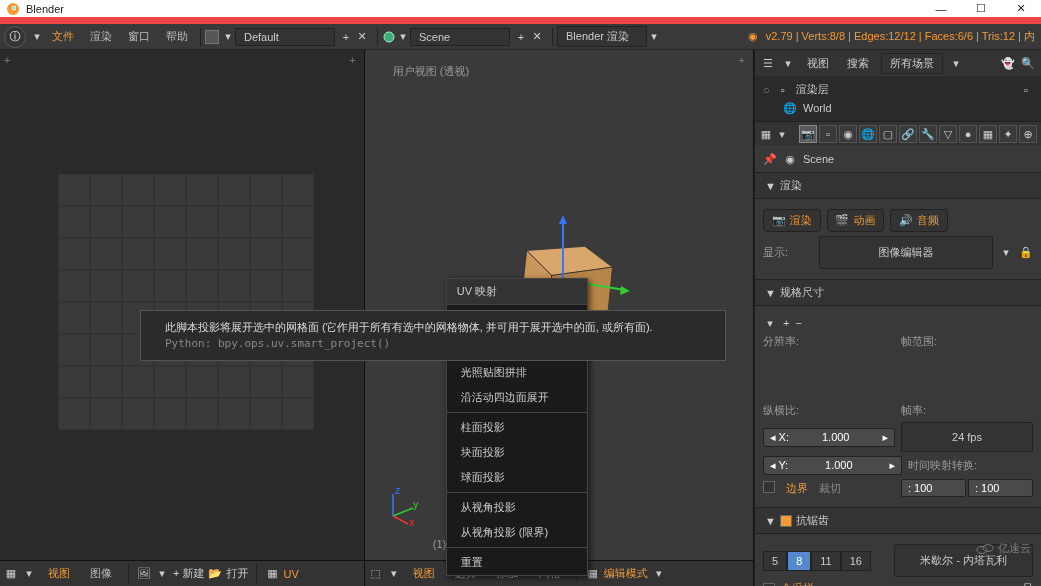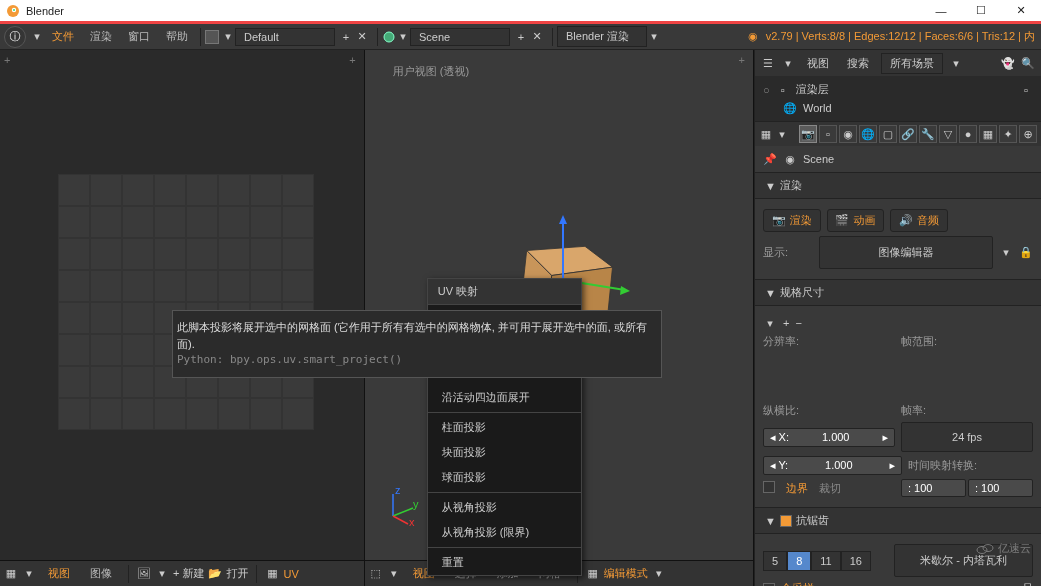--- a/index.html
+++ b/index.html
@@ -1,43 +1,43 @@
 <!DOCTYPE html>
 <html><head>
 <meta charset="utf-8">
 <style>
 *{margin:0;padding:0;box-sizing:border-box;font-family:"Microsoft YaHei",sans-serif;font-size:11px;user-select:none}
 body{background:#393939;color:#ccc;width:1041px;height:586px;overflow:hidden;position:relative}
-.titlebar{height:24px;background:#fff;display:flex;align-items:center;justify-content:space-between;border-bottom:3px solid #ef4444}
+.titlebar{height:24px;background:#fff;display:flex;align-items:center;justify-content:space-between;border-bottom:7px solid #ef4444}
 .titlebar-left{display:flex;align-items:center;gap:6px;padding-left:6px;color:#222}
 .titlebar-right{display:flex}
 .winbtn{width:40px;height:23px;display:flex;align-items:center;justify-content:center;color:#222}
 .topmenu{height:26px;background:#393939;display:flex;align-items:center;border-bottom:1px solid #222}
 .info-icon{width:22px;height:22px;border-radius:11px;background:#353535;border:1px solid #555;margin:0 4px;display:flex;align-items:center;justify-content:center;color:#fff}
 .menu-item{padding:0 8px;color:#bbb;cursor:pointer}
 .divider-v{width:1px;height:18px;background:#222;margin:0 4px}
 .layout-dots{display:inline-block;width:14px;height:14px;background:#555;border:1px solid #777;margin-right:2px}
 .scene-field{background:#333;border:1px solid #222;padding:2px 8px;color:#ccc;min-width:100px;display:inline-block}
 .plus-x{display:flex;gap:2px;margin:0 4px}
 .plus-x span{width:14px;height:14px;display:flex;align-items:center;justify-content:center;color:#ccc}
 .orange{color:#f39a36}
 .main{display:flex;height:536px}
 .left-panel{width:373px;background:#2a2a2a;position:relative;border-right:1px solid #111}
 .uv-grid{position:absolute;left:58px;top:124px;width:256px;height:256px;background:#3a3a3a;display:grid;grid-template-columns:repeat(8,1fr);grid-template-rows:repeat(8,1fr)}
 .uv-grid div{border:1px solid #333}
 .viewport{width:398px;background:#3a3a3a;position:relative;border-right:1px solid #111;overflow:hidden}
 .vp-label{position:absolute;left:28px;top:14px;color:#999}
 .cube{position:absolute;left:130px;top:188px;width:130px;height:100px}
 .axis-widget{position:absolute;left:18px;bottom:60px;width:40px;height:40px}
-.ctx-menu{position:absolute;left:62px;top:228px;width:155px;background:#1a1a1a;border:1px solid #444;box-shadow:2px 2px 6px rgba(0,0,0,.6);z-index:10}
+.ctx-menu{position:absolute;left:81px;top:228px;width:142px;background:#1a1a1a;border:1px solid #444;box-shadow:2px 2px 6px rgba(0,0,0,.6);z-index:10}
 .ctx-header{background:#333;padding:5px 10px;color:#ccc;border-bottom:1px solid #444}
 .ctx-item{padding:5px 14px;color:#ccc;cursor:pointer}
 .ctx-item.hl{background:#f39a36;color:#000}
 .ctx-sep{height:1px;background:#444;margin:2px 0}
-.tooltip{position:absolute;left:172px;top:310px;background:#2b2b2b;border:1px solid #555;padding:8px 4px;color:#ddd;width:490px;z-index:20;font-size:11px;line-height:1.5}
+.tooltip{position:absolute;left:140px;top:310px;background:#2b2b2b;border:1px solid #555;padding:8px 24px;color:#ddd;width:586px;z-index:20;font-size:11px;line-height:1.5}
 .tooltip .py{color:#888;font-family:monospace}
 .right-panel{flex:1;background:#393939;display:flex;flex-direction:column;border-left:1px solid #222}
 .outliner{border-bottom:1px solid #222}
 .outliner-hdr{height:26px;background:#333;display:flex;align-items:center;padding:0 6px;gap:6px}
 .outliner-btn{padding:2px 6px;color:#ccc;cursor:pointer}
 .outliner-tree{padding:4px 8px;background:#2a2a2a}
 .tree-row{display:flex;align-items:center;gap:6px;padding:2px 0;color:#ccc}
 .props-tabs{height:24px;background:#333;display:flex;align-items:center;padding:0 4px;gap:2px}
 .tab-icon{width:18px;height:18px;border:1px solid #555;background:#3a3a3a;display:flex;align-items:center;justify-content:center}
 .tab-icon.active{background:#5a5a5a;border-color:#888}

